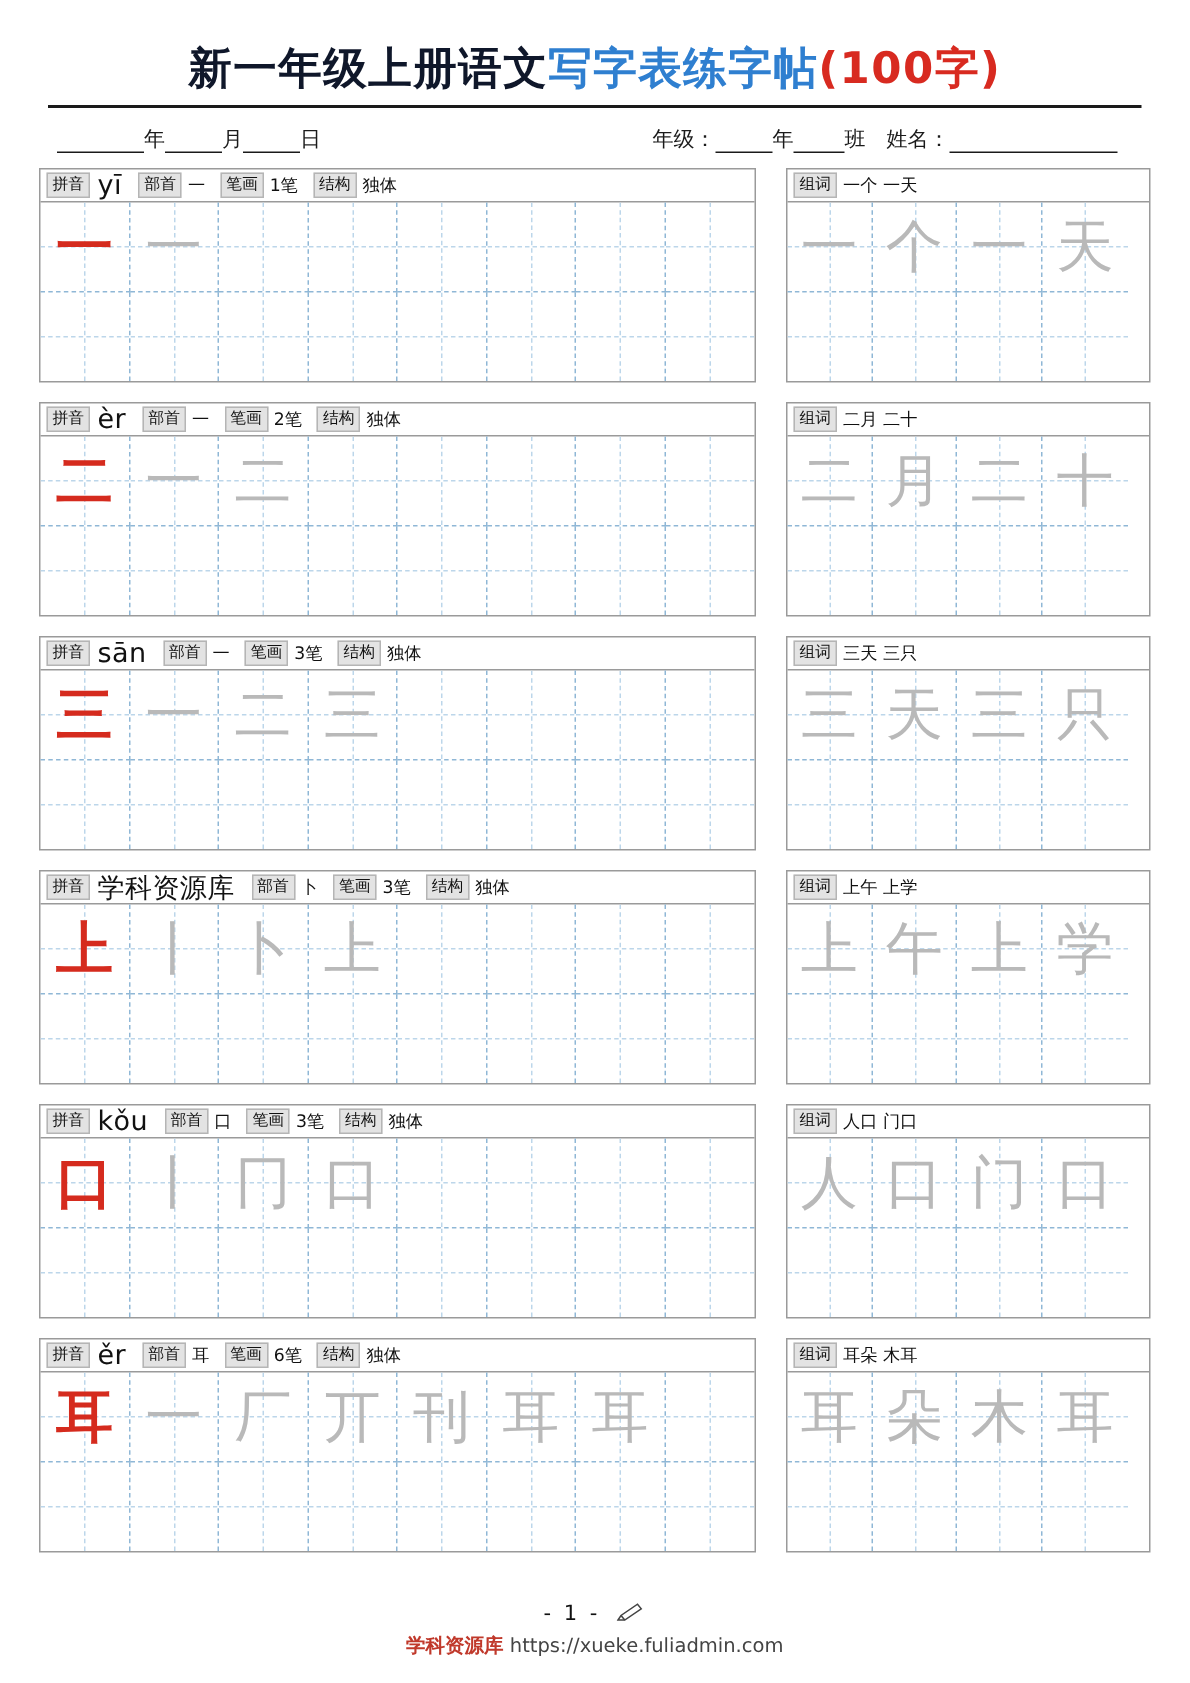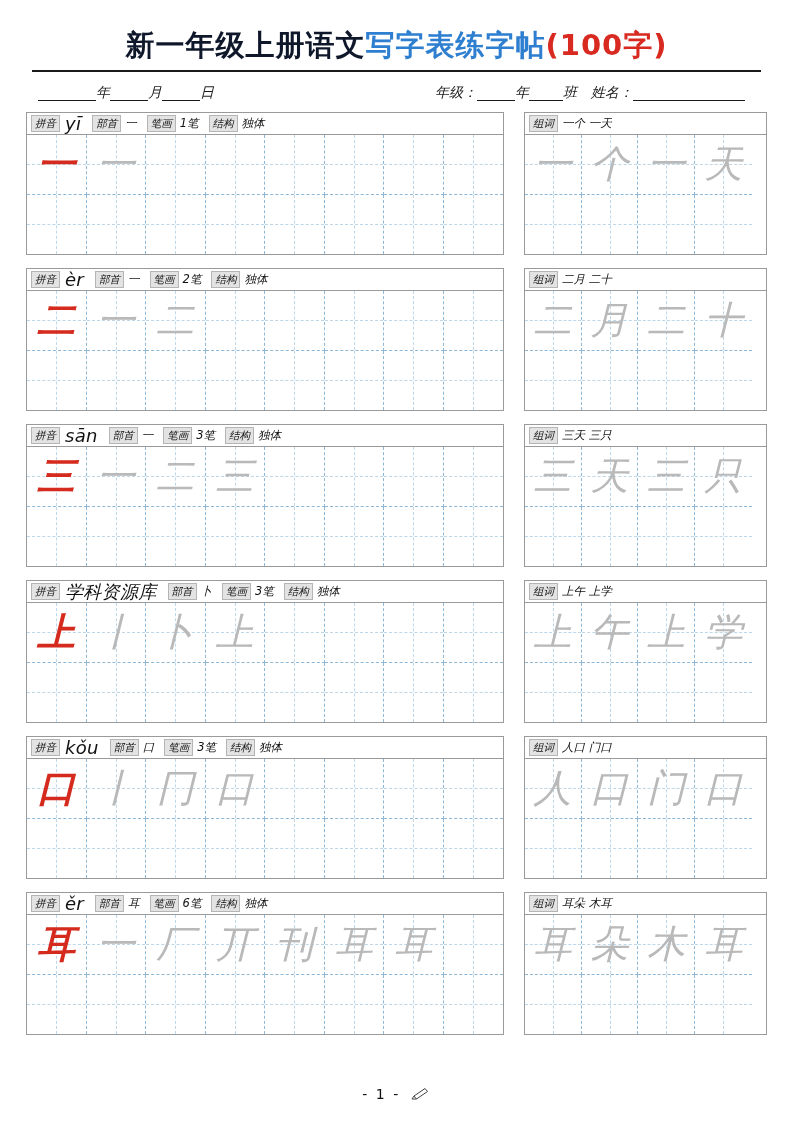--- a/index.html
+++ b/index.html
@@ -45,33 +45,32 @@
   }
 
   
   .inforow {
     display: flex;
     align-items: flex-end;
     font-size: 14px;
     margin: 12px 4px 10px 4px;
     font-family: "DejaVu Sans", sans-serif;
     color: #1a1a1a;
-    font-style: italic;
   }
   .inforow .left { margin-left: 8px; }
   .inforow .right { margin-left: auto; margin-right: 18px; display: flex; gap: 14px; align-items: center; }
   .ul { display: inline-block; border-bottom: 1px solid #1a1a1a; }
   .ul.w60 { width: 58px; }
   .ul.w40 { width: 38px; }
   .ul.w34 { width: 34px; }
   .ul.w110 { width: 112px; }
 
   
   .rows { display: flex; flex-direction: column; gap: 13px; }
-  .row { display: flex; gap: 20px; font-style: italic; }
+  .row { display: flex; gap: 20px; }
 
   .card {
     border: 1px solid #9a9a9a;
     box-sizing: border-box;
     background: #fff;
   }
   .card.left  { width: 497px; }
   .card.right { width: 260px; }
 
   
@@ -634,15 +633,19 @@
   <div class="footer">
     <div class="pagenum">
       <span>- 1 -</span>
       <span class="pencil">
         <svg width="20" height="14" viewBox="0 0 20 14" aria-hidden="true">
           <path d="M1 12 L3 9 L14 1.5 L16.5 4.5 L5.5 12 Z" fill="none" stroke="#444" stroke-width="1"></path>
           <path d="M3 9 L5.5 12" fill="none" stroke="#444" stroke-width="1"></path>
         </svg>
       </span>
     </div>
+    <div class="watermark">
+      <span class="brand">学科资源库</span>
+      <span>https://xueke.fuliadmin.com</span>
+    </div>
   </div>
 
 </div>
 
 </body></html>

